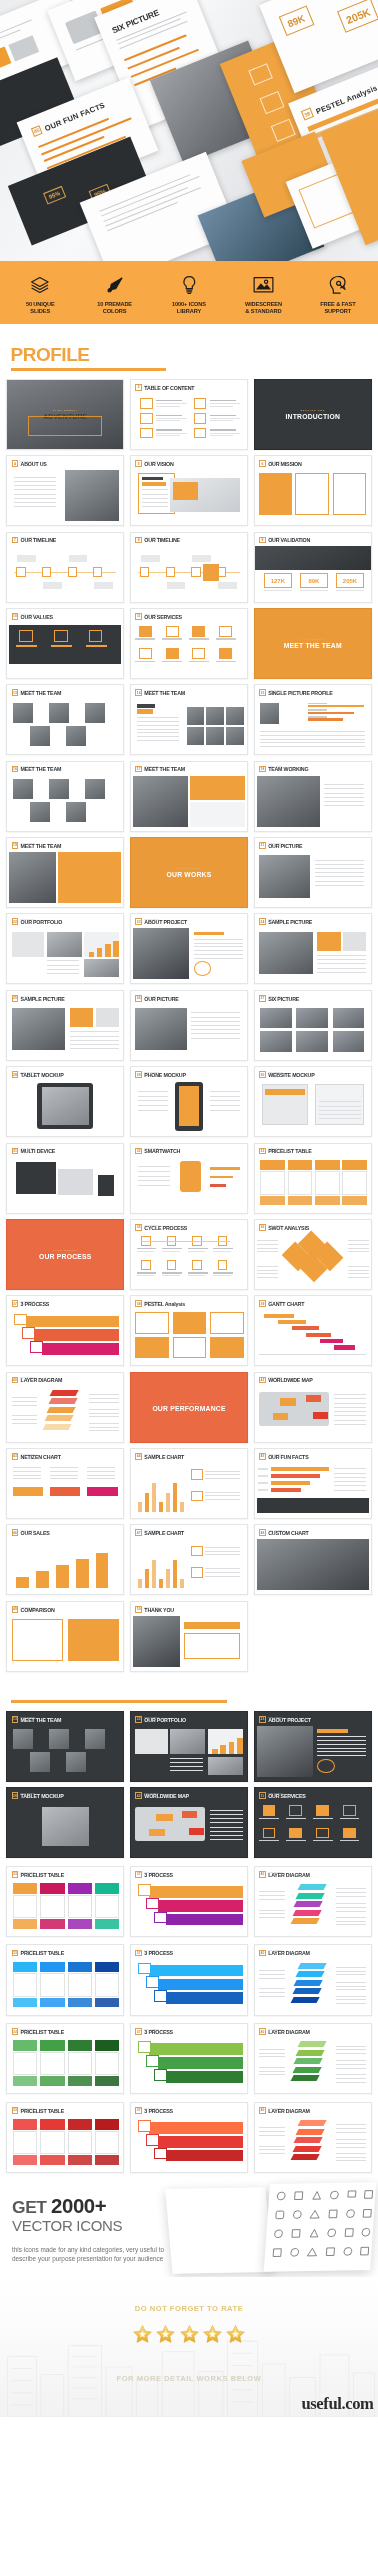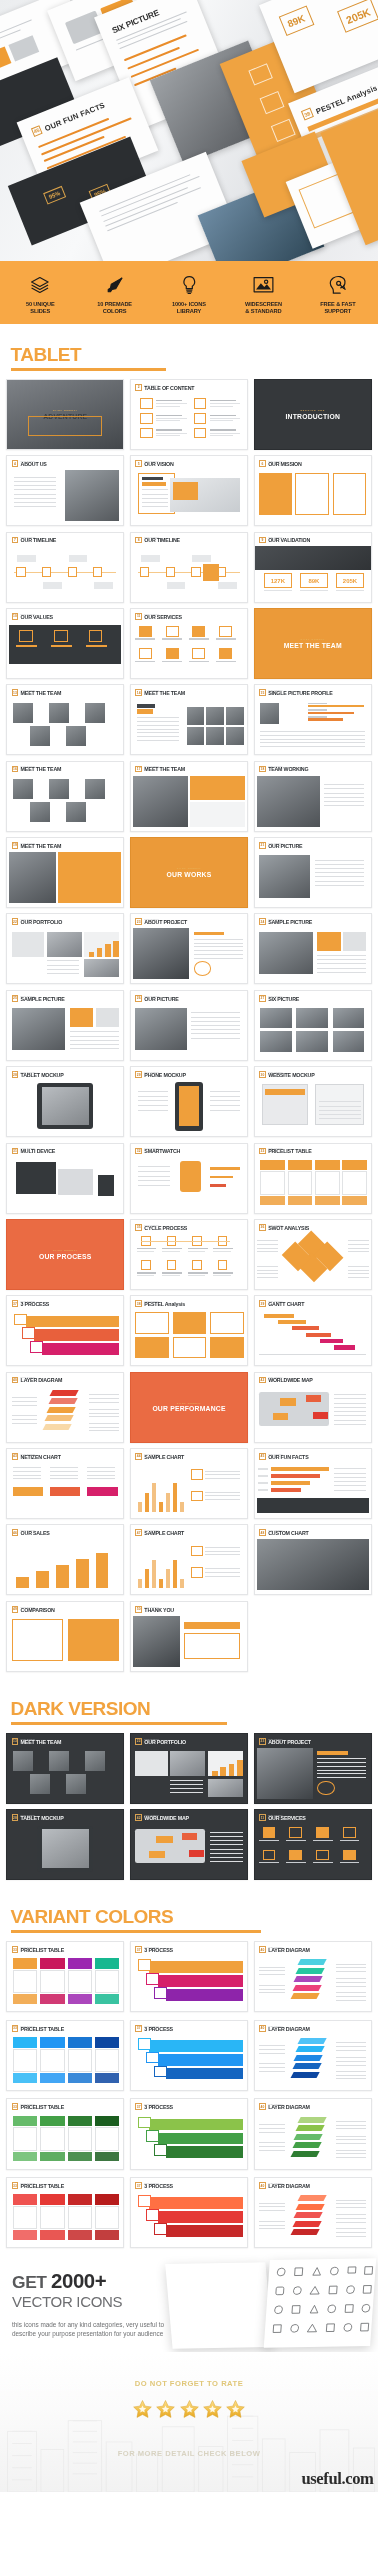--- a/index.html
+++ b/index.html
@@ -326,21 +326,21 @@
         </svg>
       </div>
       <div class="flabel">
         <span class="num">FREE &amp; FAST</span><br>
         <span>SUPPORT</span>
       </div>
     </div>
   </div>
 
   <div class="section-head">
-    <h2>TABLET</h2>
+    <h2>PROFILE</h2>
     <div class="rule"></div>
   </div>
 
   <div class="grid" id="preview-grid">
       <div class="slide photo">
         <div class="centertitle onorange">
           <div class="ct-kicker">Slide Number</div>
           <div class="ct-main" style="color: rgb(58, 62, 66);">ADVENTURE</div>
         </div>
         <div style="position:absolute;left:18%;top:52%;width:64%;height:30%;border:1.1px solid #d99233"></div>
@@ -1272,21 +1272,20 @@
         </div>
         <div style="position: absolute; inset: 13px 0px 3px;">
           <div style="position:absolute;left:2%;top:2%;width:40%;height:96%;background:linear-gradient(150deg,#8d9296,#3f4347)"></div>
           <div style="position:absolute;left:46%;top:14%;width:48%;height:12%;background:#ef9f3b"></div>
           <div style="position:absolute;left:46%;top:34%;width:48%;height:50%;border:1.1px solid #ef9f3b"></div>
         </div>
       </div>
     </div>
 
   <div class="section-head wide" style="padding-top:26px">
-    <h2>DARK VERSION</h2>
     <div class="rule"></div>
   </div>
 
   <div class="grid" id="dark-grid">
       <div class="slide dark">
         <div class="s-head">
           <div class="s-num">13</div>
           <div class="s-t">
             <div class="s-sub">Slide Number</div>
             <div class="s-title">MEET THE TEAM</div>
@@ -1402,24 +1401,20 @@
           <div style="position:absolute;left:30%;top:50%;width:11%;height:20%;background:#ef9f3b"></div>
           <div style="position:absolute;left:27%;top:73%;width:17%;height:3%;background:#c9ccd0"></div>
           <div style="position:absolute;left:53%;top:50%;width:11%;height:20%;border:0.8px solid #ef9f3b"></div>
           <div style="position:absolute;left:50%;top:73%;width:17%;height:3%;background:#c9ccd0"></div>
           <div style="position:absolute;left:76%;top:50%;width:11%;height:20%;background:#ef9f3b"></div>
           <div style="position:absolute;left:73%;top:73%;width:17%;height:3%;background:#c9ccd0"></div>
         </div>
       </div>
     </div>
 
-  <div class="section-head widest" style="padding-top:26px">
-    <h2>VARIANT COLORS</h2>
-    <div class="rule"></div>
-  </div>
 
   <div id="variant-area">
       <div class="grid">
         <div class="slide ">
           <div class="s-head">
             <div class="s-num">33</div>
             <div class="s-t">
               <div class="s-sub">Slide Number</div>
               <div class="s-title">PRICELIST TABLE</div>
             </div>
@@ -1818,18 +1813,18 @@
             <defs>
               <linearGradient id="g4" x1="0" y1="0" x2="0" y2="1">
                 <stop offset="0" stop-color="#fde08a"></stop>
                 <stop offset="1" stop-color="#e8a81f"></stop>
               </linearGradient>
             </defs>
             <path d="M12 1.8 L15.2 8.4 L22.4 9.4 L17.2 14.5 L18.5 21.7 L12 18.3 L5.5 21.7 L6.8 14.5 L1.6 9.4 L8.8 8.4 Z" fill="url(#g4)" stroke="#d9a22a" stroke-width="0.6"></path>
             <path d="M12 7.6 L13.3 10.4 L16.3 10.8 L14.1 12.9 L14.7 15.9 L12 14.5 L9.3 15.9 L9.9 12.9 L7.7 10.8 L10.7 10.4 Z" fill="#fff9e6"></path>
           </svg></span>
       </div>
-    <div class="rate-txt-bot">FOR MORE DETAIL CHECK BELOW</div>
+    <div class="rate-txt-bot">FOR MORE DETAIL WORKS BELOW</div>
     <div class="gfxtra">useful.com</div>
   </div>
 
 </div>
 
 
 </body></html>

